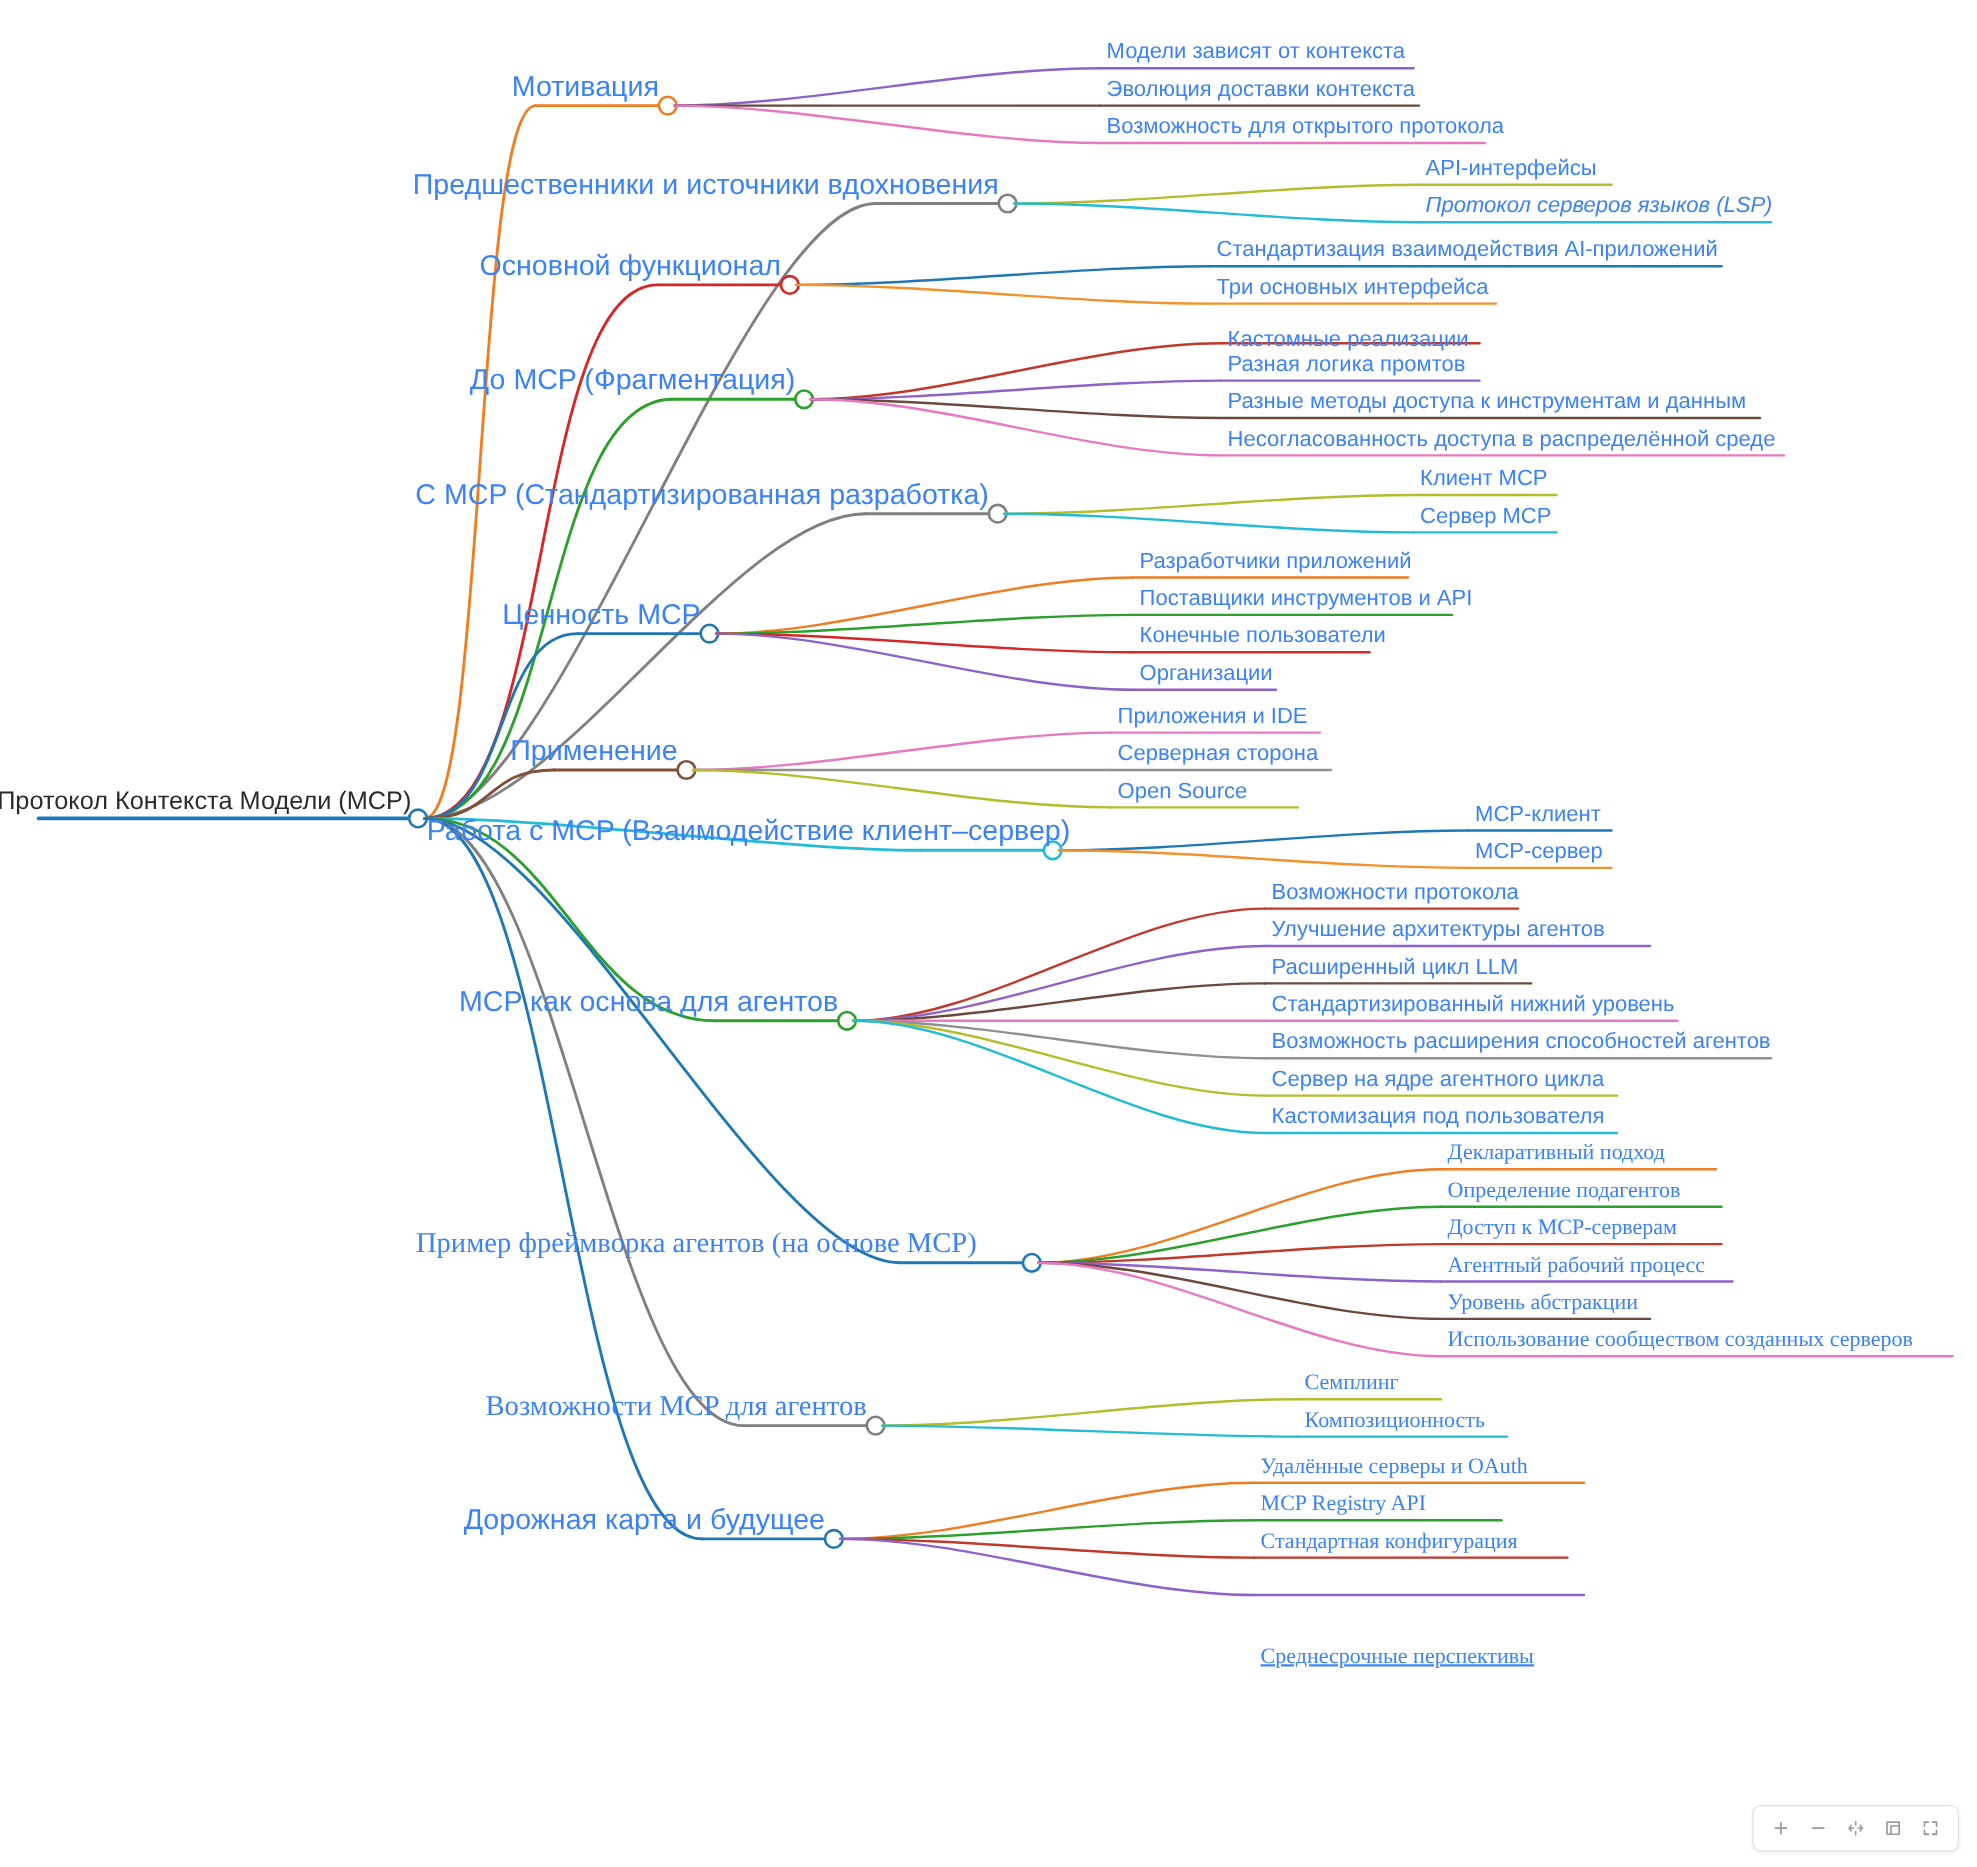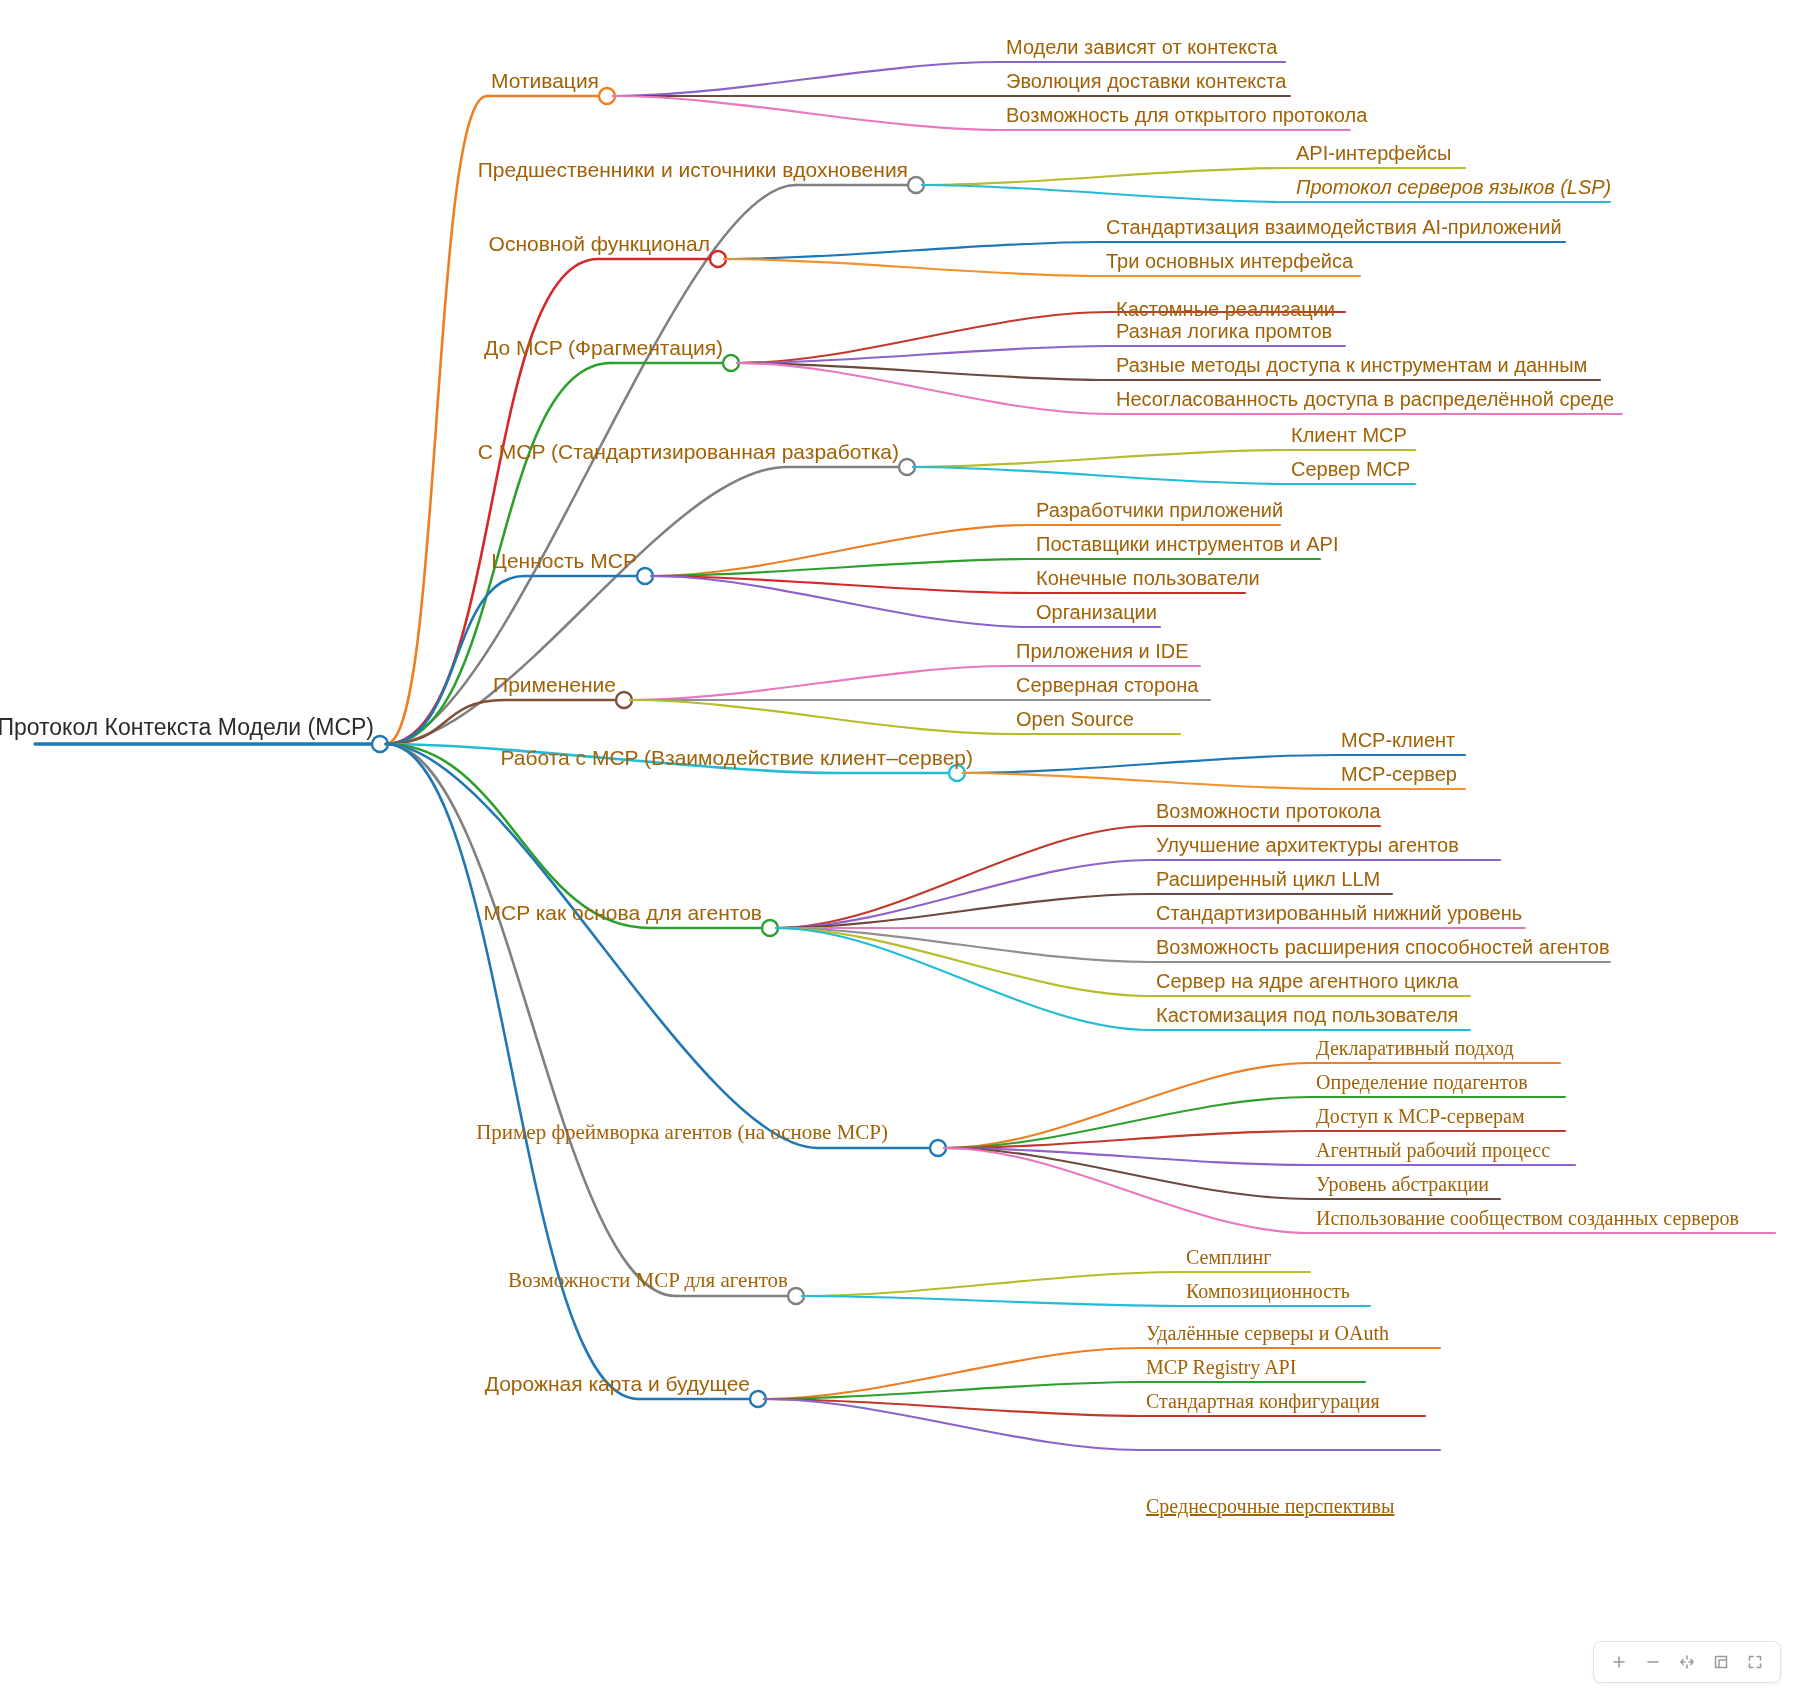--- a/index.html
+++ b/index.html
@@ -17,34 +17,34 @@
   }
   #mindmap-svg {
     position: absolute;
     top: 0; left: 0;
     width: 1797px;
     height: 1697px;
   }
   .node-label {
     position: absolute;
     white-space: nowrap;
-    color: #a16207;
+    color: #3b82f6;
     font-family: "Liberation Sans", sans-serif;
     line-height: 1;
     transform: translateY(-100%);
   }
   .node-label.serif {
     font-family: "Liberation Serif", serif;
   }
   .node-label.root {
     font-size: 23px;
     color: #2b2b2b;
   }
   .node-label.lvl1 {
-    font-size: 21px;
+    font-size: 26px;
   }
   .node-label.lvl2 {
     font-size: 20px;
   }
   .node-label.anchor-end { transform: translate(-100%, -100%); }
 
   
   #controls {
     position: absolute;
     right: 16px;

